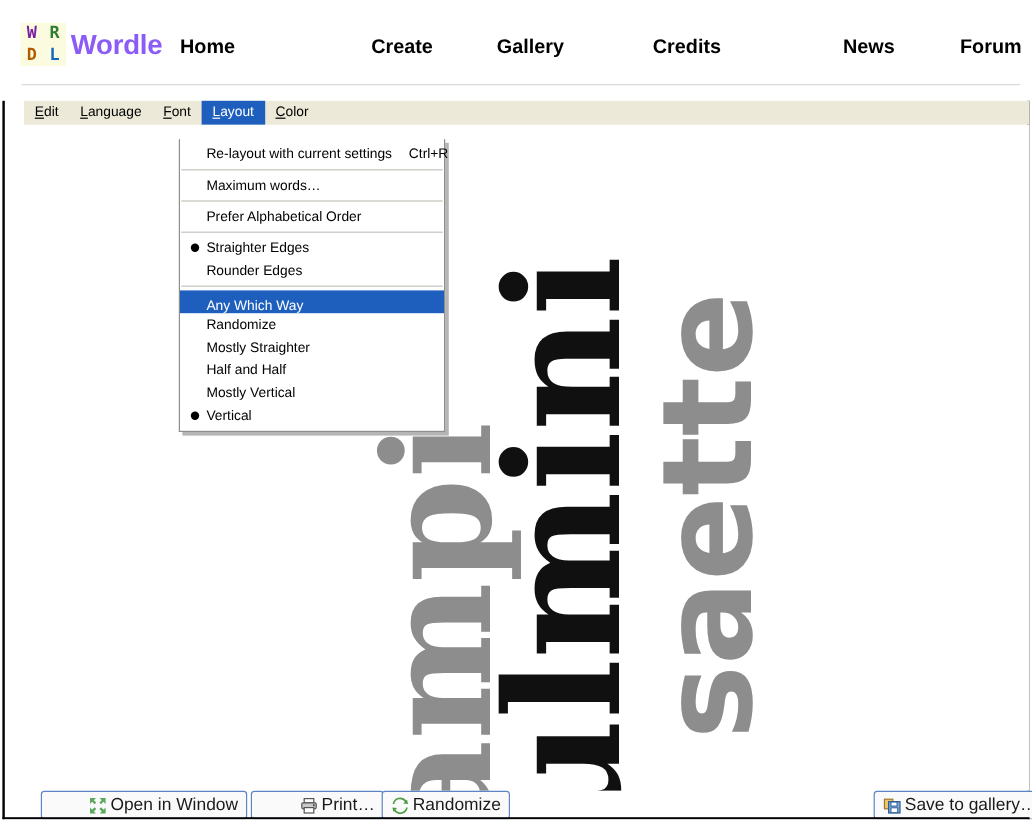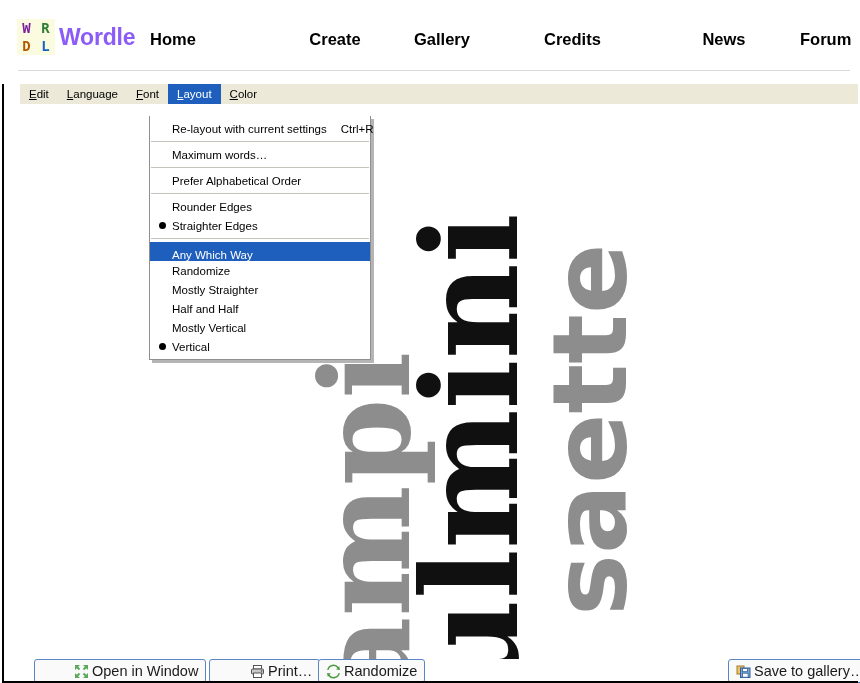--- a/index.html
+++ b/index.html
@@ -323,26 +323,26 @@
 
       <div class="menu-sep"></div>
 
       <div class="menu-row">
         <span>Prefer Alphabetical Order</span>
       </div>
 
       <div class="menu-sep"></div>
 
       <div class="menu-row">
-        <span>Rounder Edges</span>
-      </div>
-
-      <div class="menu-row">
         <span class="menu-bullet"></span>
         <span>Straighter Edges</span>
+      </div>
+
+      <div class="menu-row">
+        <span>Rounder Edges</span>
       </div>
 
       <div class="menu-sep"></div>
 
       <div class="menu-row selected">
         <span>Any Which Way</span>
       </div>
 
       <div class="menu-row">
         <span>Randomize</span>

